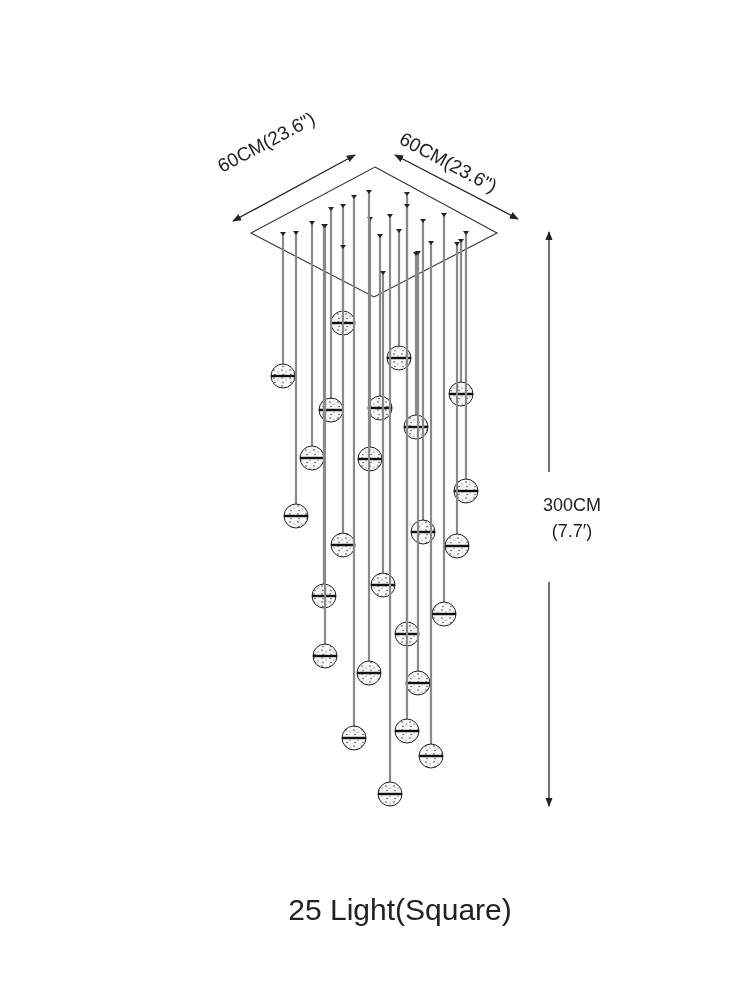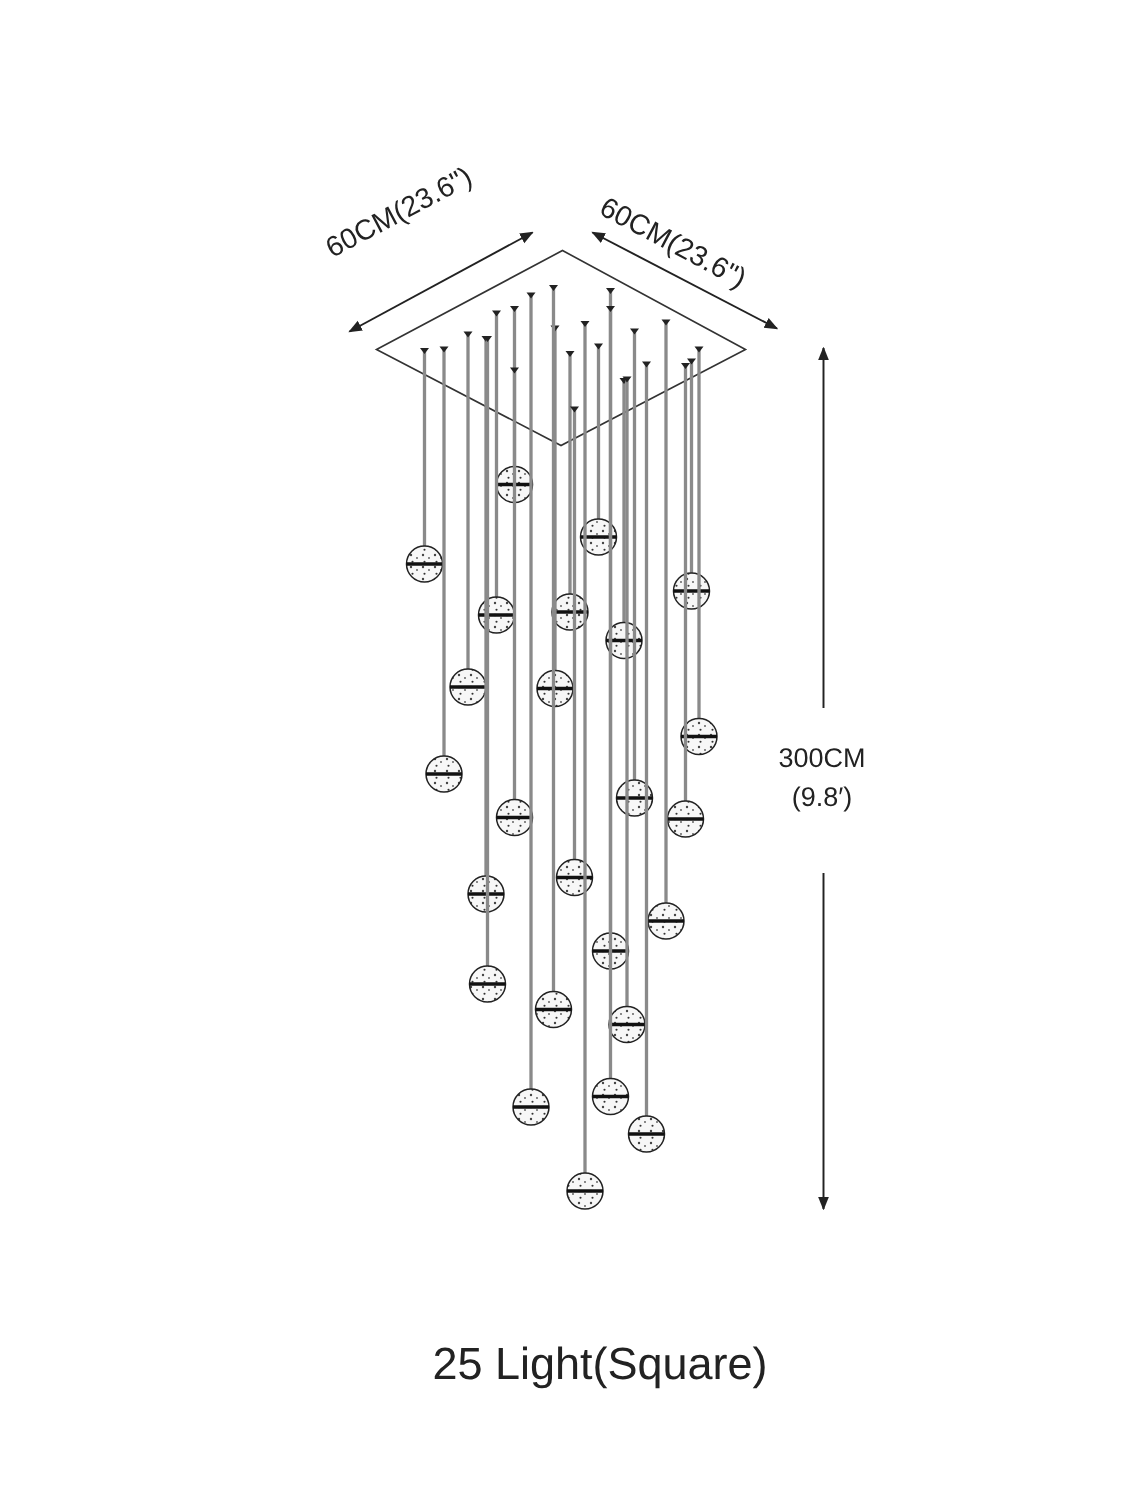--- a/index.html
+++ b/index.html
@@ -1,21 +1,21 @@
 <!DOCTYPE html>
 <html><head>
   <meta charset="utf-8">
   <style>
     html, body { margin: 0; padding: 0; background: #ffffff; }
     body { width: 750px; height: 1000px; position: relative; overflow: hidden; font-family: "Liberation Sans", sans-serif; }
     #stage { position: absolute; left: 0; top: 0; width: 750px; height: 1000px; }
     .dim-label { position: absolute; color: #222; font-family: "Liberation Sans", sans-serif; white-space: nowrap; }
     #label-left { left: 214px; top: 158px; font-size: 19px; transform-origin: 0 0; transform: rotate(-28deg); }
     #label-right { left: 406px; top: 128px; font-size: 19px; transform-origin: 0 0; transform: rotate(28deg); }
-    #height-label { position: absolute; left: 500px; top: 492px; width: 96px; text-align: center; font-size: 18px; line-height: 26px; color: #222; }
+    #height-label { position: absolute; left: 524px; top: 492px; width: 96px; text-align: center; font-size: 18px; line-height: 26px; color: #222; }
     #caption { position: absolute; left: 0; top: 893px; width: 800px; text-align: center; font-size: 30px; color: #222; }
   </style>
 </head>
 <body>
 
 <div id="stage">
   <svg id="drawing" width="750" height="1000" viewBox="0 0 750 1000" xmlns="http://www.w3.org/2000/svg">
     <defs>
       <marker id="arrow" viewBox="0 0 10 10" refX="9" refY="5" markerWidth="7" markerHeight="7" orient="auto-start-reverse">
         <path d="M0,1 L10,5 L0,9 z" fill="#222"></path>
@@ -194,17 +194,17 @@
           <line x1="378" x2="402" y1="794" y2="794" stroke="#111111" stroke-width="2.4"></line>
         </g>
       </g>
   </svg>
 
   <div id="label-left" class="dim-label">60CM(23.6")</div>
   <div id="label-right" class="dim-label">60CM(23.6")</div>
 
   <div id="height-label">
     <div>300CM</div>
-    <div>(9.8′)</div>
+    <div>(7.7′)</div>
   </div>
 
   <div id="caption">25 Light(Square)</div>
 </div>
 
 </body></html>

